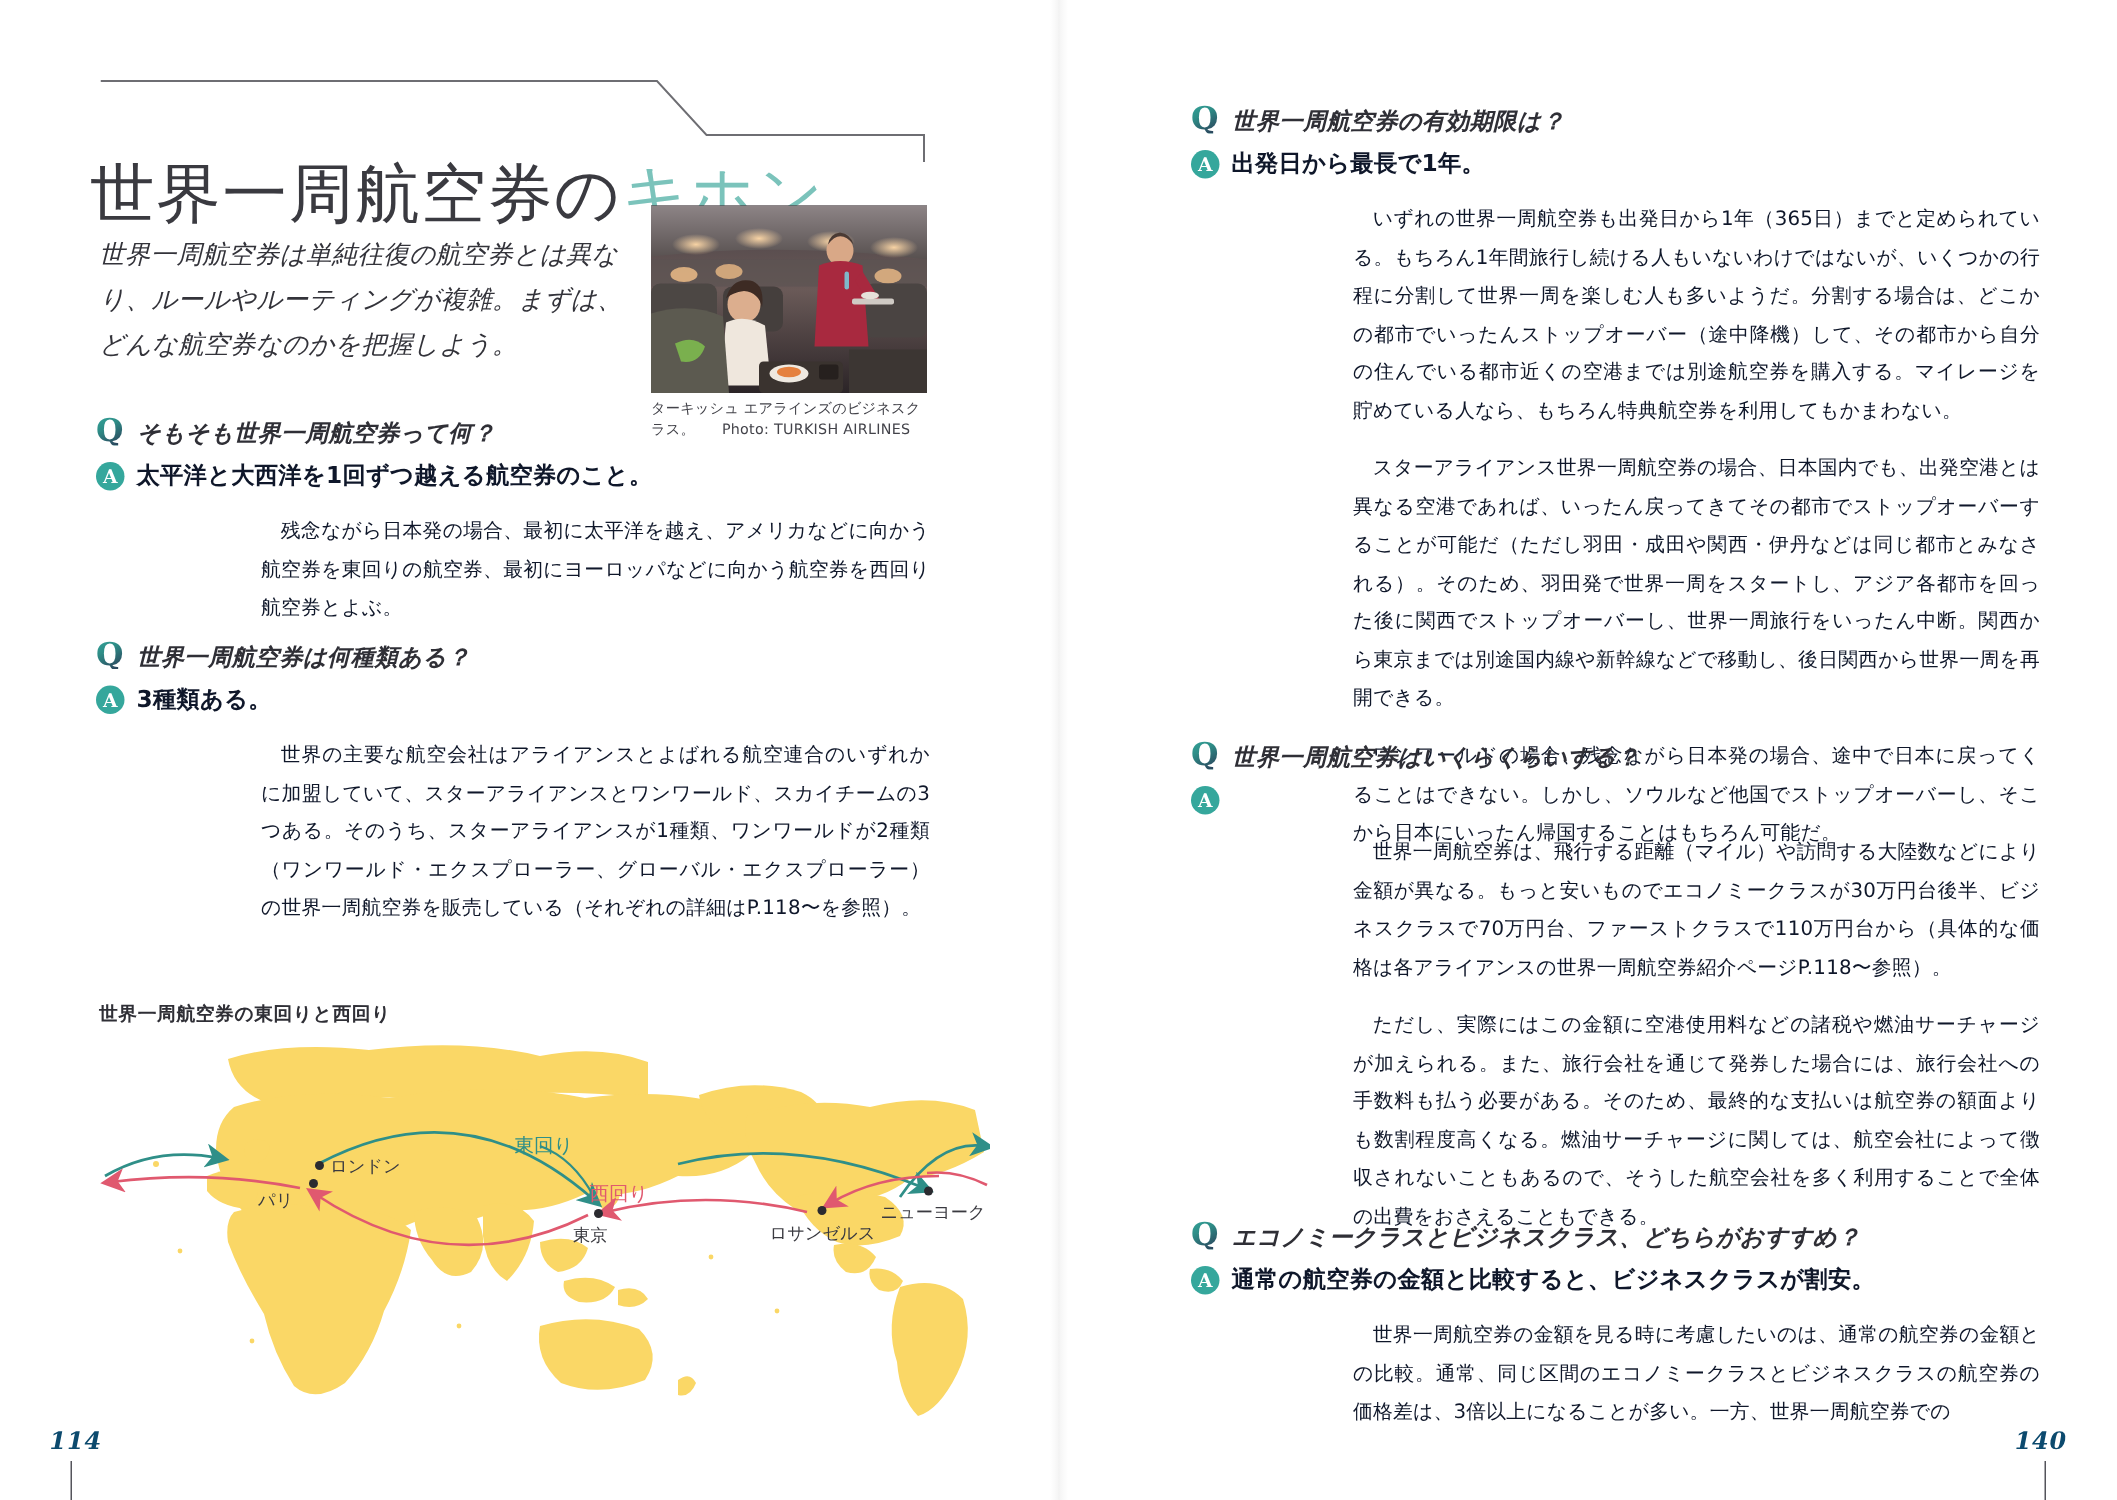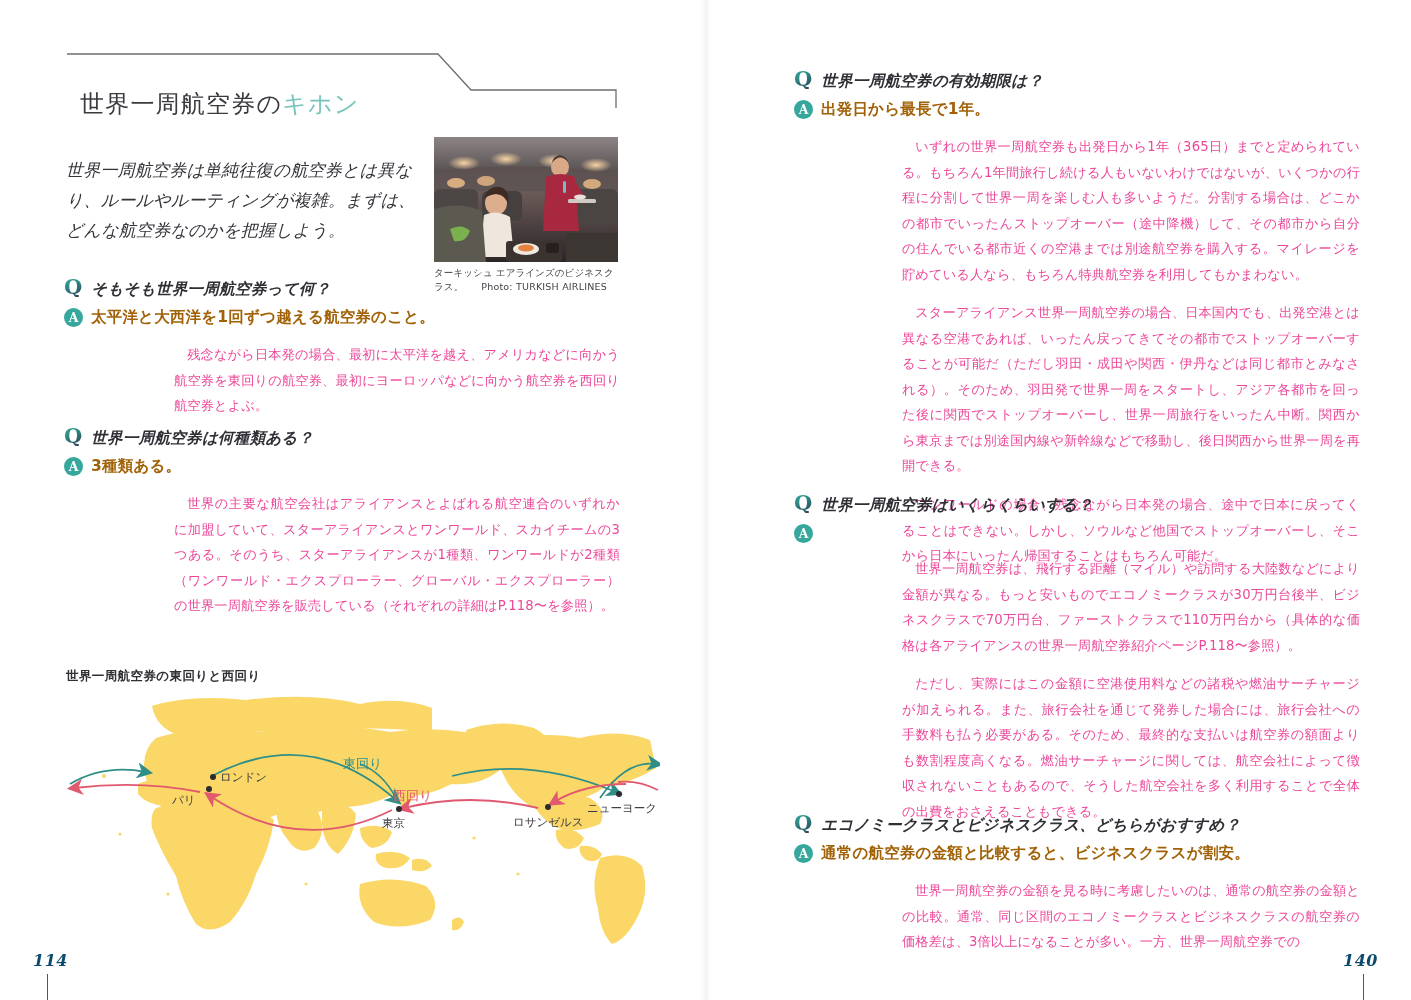--- a/index.html
+++ b/index.html
@@ -39,22 +39,22 @@
   
   .header-deco {
     position: absolute;
     left: 67px; top: 52px;
     width: 552px; height: 56px;
   }
   .header-deco svg { display: block; }
 
   .page-title {
     position: absolute;
-    left: 80px; top: 72px;
-    font-size: 24px;
+    left: 60px; top: 72px;
+    font-size: 43px;
     letter-spacing: 1.2px;
     color: #3a3a40;
     font-weight: 400;
     white-space: nowrap;
     font-family: Liberation Mono, monospace;
   }
   .page-title .accent { color: #7bc3bb; }
 
   
   .lead {
@@ -131,29 +131,29 @@
     font-family: "DejaVu Serif", "Liberation Serif", serif;
     font-size: 12.5px;
     font-weight: 700;
     line-height: 19px;
     text-align: center;
     margin-top: 2px;
   }
   .a-text {
     font-size: 15.5px;
     font-weight: 700;
-    color: #a16207;
+    color: #0f172a;
     letter-spacing: 0.2px;
     line-height: 23px;
   }
 
   .body-para {
     font-size: 13.2px;
     line-height: 25.5px;
-    color: #ec4899;
+    color: #0f172a;
     letter-spacing: 0.15px;
     text-align: justify;
     text-justify: inter-character;
     text-indent: 1em;
   }
   .body-para + .body-para { margin-top: 0; }
 
   .left-indent { margin-left: 110px; margin-top: 10px; }
   .right-indent { margin-left: 108px; margin-top: 10px; }
 

